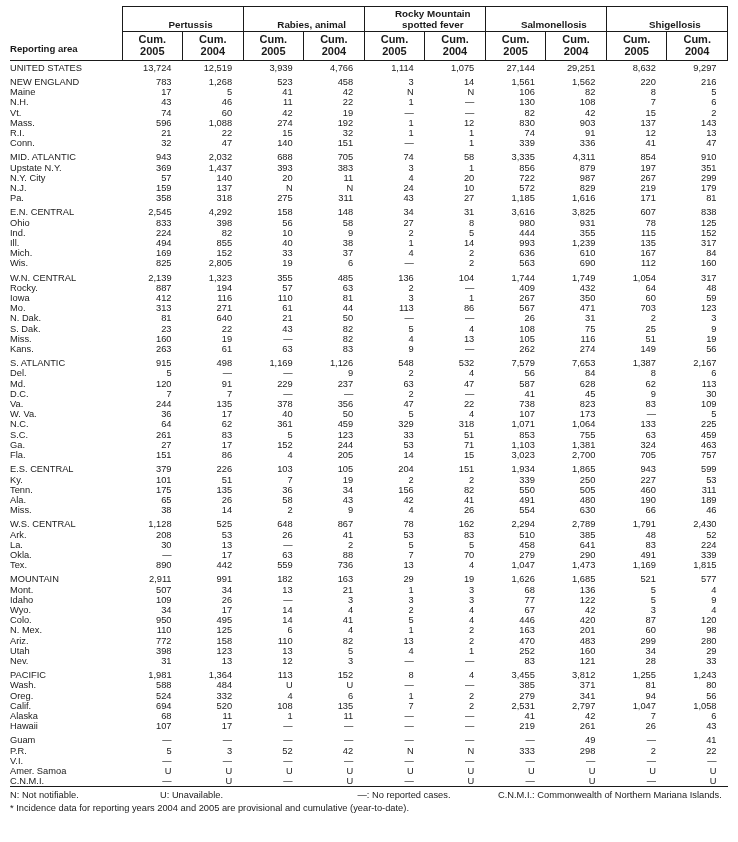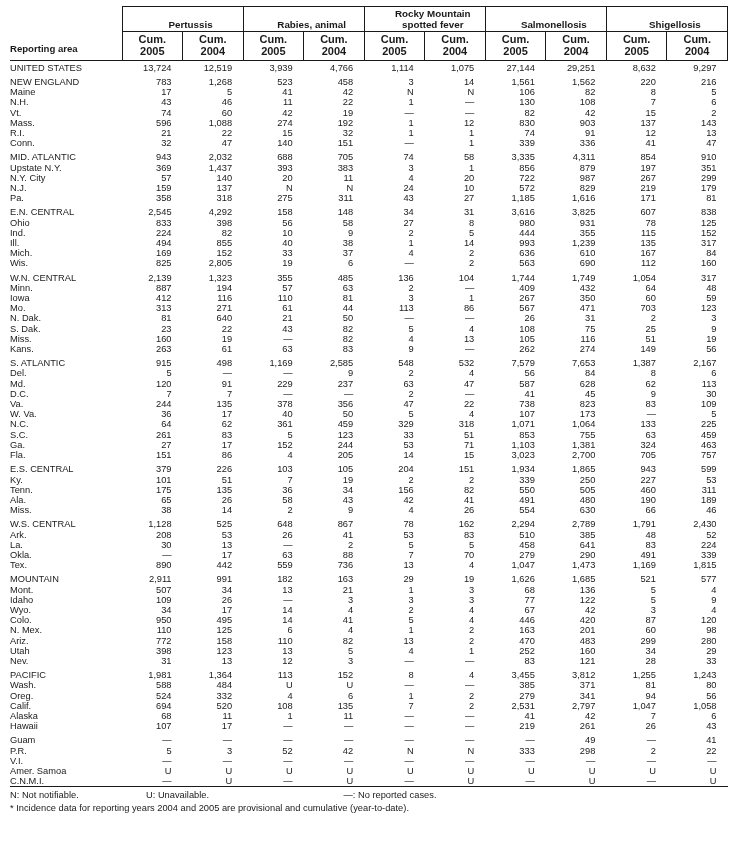--- a/index.html
+++ b/index.html
@@ -39,21 +39,21 @@
     font-size:9.3px;line-height:10.2px;white-space:nowrap;
     font-variant-numeric:tabular-nums;
   }
   td.area{text-align:left;overflow:hidden;}
   td.num{text-align:right;padding-right:11px;}
   tr.gap td{height:4px;line-height:4px;font-size:1px;}
   tr.first-data td{padding-top:2px;}
   .footnotes{margin-top:3px;font-size:9.3px;line-height:1.25;}
   .legend{display:flex;}
   .legend span{display:inline-block;}
-  .legend span:nth-child(1){width:136px;}
+  .legend span:nth-child(1){width:150px;}
   .legend span:nth-child(2){width:150px;}
   .legend span:nth-child(3){width:188px;text-align:center;}
   .note{margin-top:1px;}
 </style>
 </head>
 <body>
 
 <div class="page">
 
   <table>
@@ -389,21 +389,21 @@
           <td class="num">355</td>
           <td class="num">485</td>
           <td class="num">136</td>
           <td class="num">104</td>
           <td class="num">1,744</td>
           <td class="num">1,749</td>
           <td class="num">1,054</td>
           <td class="num">317</td>
         </tr>
         <tr>
-          <td class="area">Minn.</td>
+          <td class="area">Rocky.</td>
           <td class="num">887</td>
           <td class="num">194</td>
           <td class="num">57</td>
           <td class="num">63</td>
           <td class="num">2</td>
           <td class="num">—</td>
           <td class="num">409</td>
           <td class="num">432</td>
           <td class="num">64</td>
           <td class="num">48</td>
@@ -487,21 +487,21 @@
           <td class="num">56</td>
         </tr>
         <tr class="gap">
           <td colspan="11"></td>
         </tr>
         <tr>
           <td class="area">S. ATLANTIC</td>
           <td class="num">915</td>
           <td class="num">498</td>
           <td class="num">1,169</td>
-          <td class="num">2,585</td>
+          <td class="num">1,126</td>
           <td class="num">548</td>
           <td class="num">532</td>
           <td class="num">7,579</td>
           <td class="num">7,653</td>
           <td class="num">1,387</td>
           <td class="num">2,167</td>
         </tr>
         <tr>
           <td class="area">Del.</td>
           <td class="num">5</td>
@@ -1025,16 +1025,17 @@
           <td class="num">U</td>
         </tr>
       </tbody>
   </table>
 
   <div class="footnotes">
     <div class="legend" id="legend-row">
         <span>N: Not notifiable.</span>
         <span>U: Unavailable.</span>
         <span>—: No reported cases.</span>
+        <span>C.N.M.I.: Commonwealth of Northern Mariana Islands.</span>
       </div>
     <div class="note">* Incidence data for reporting years 2004 and 2005 are provisional and cumulative (year-to-date).</div>
   </div>
 </div>
 
 </body></html>

